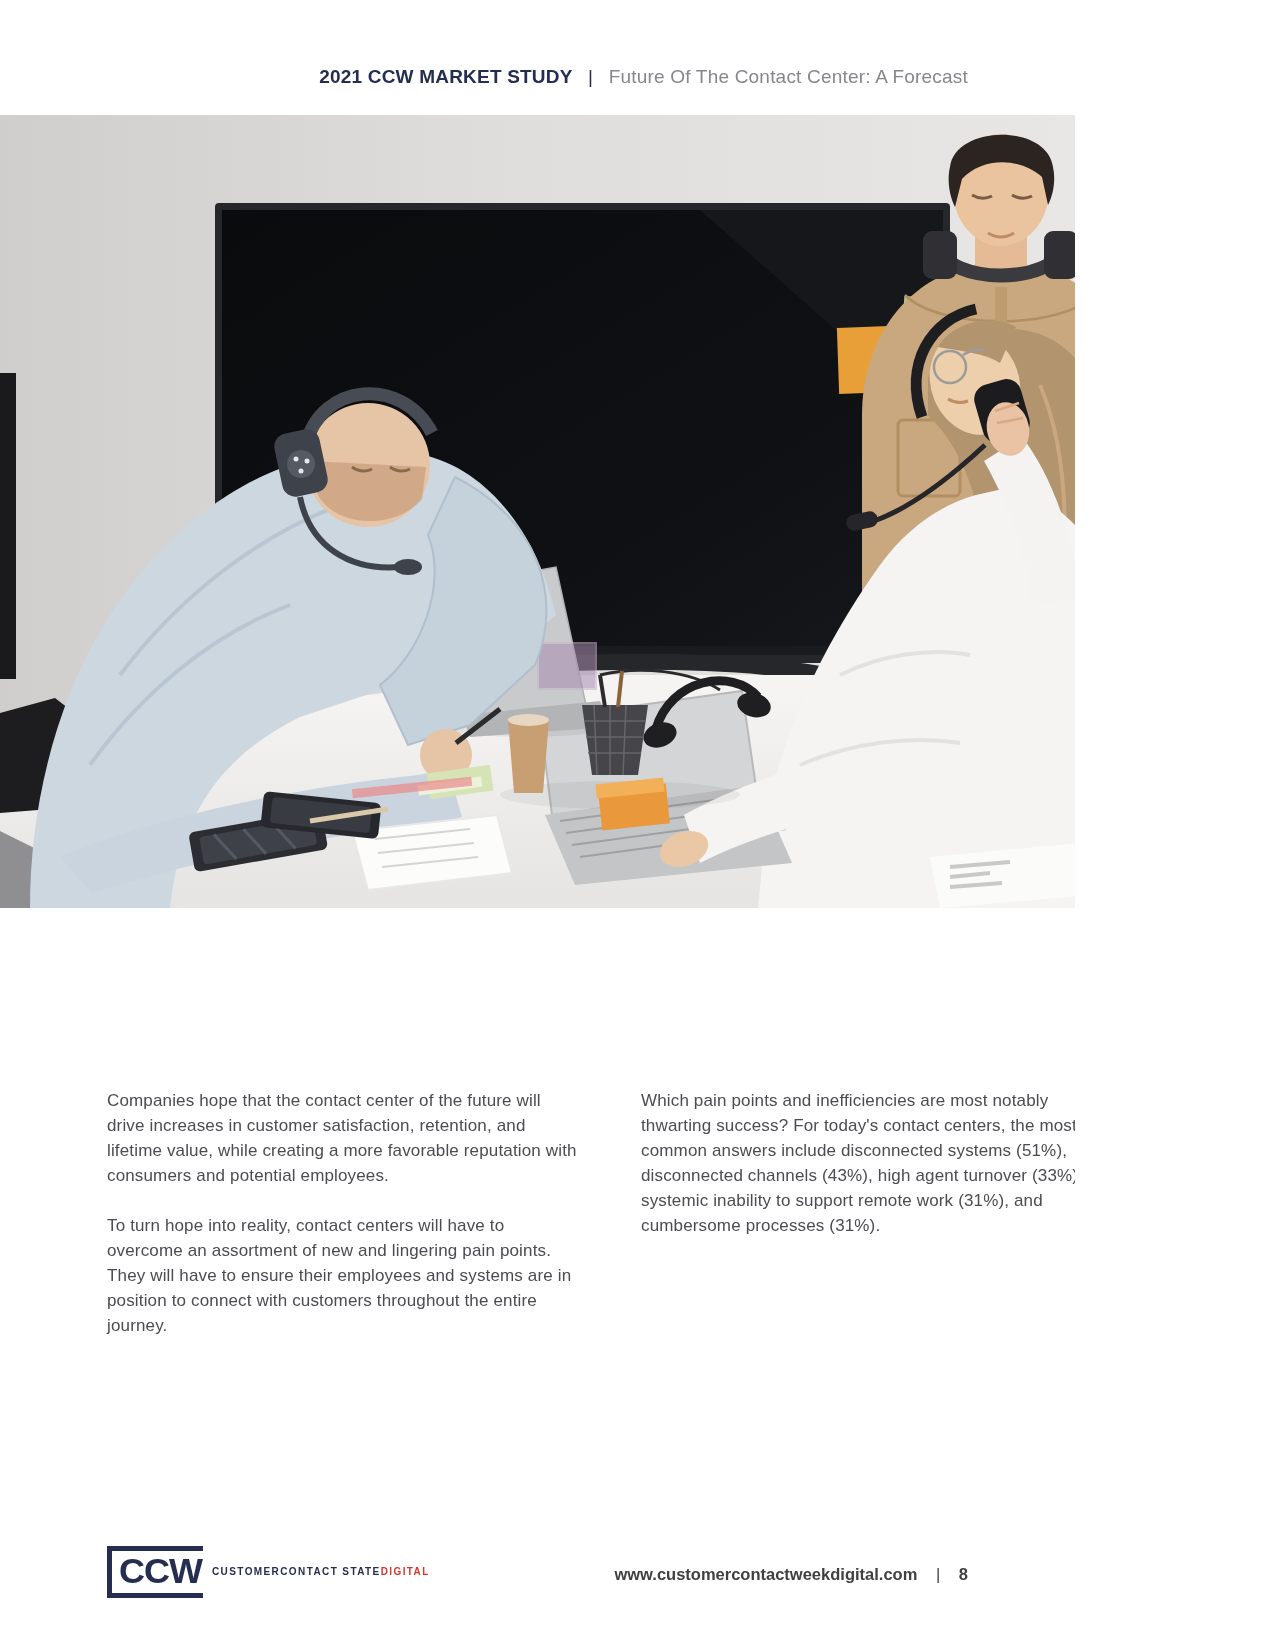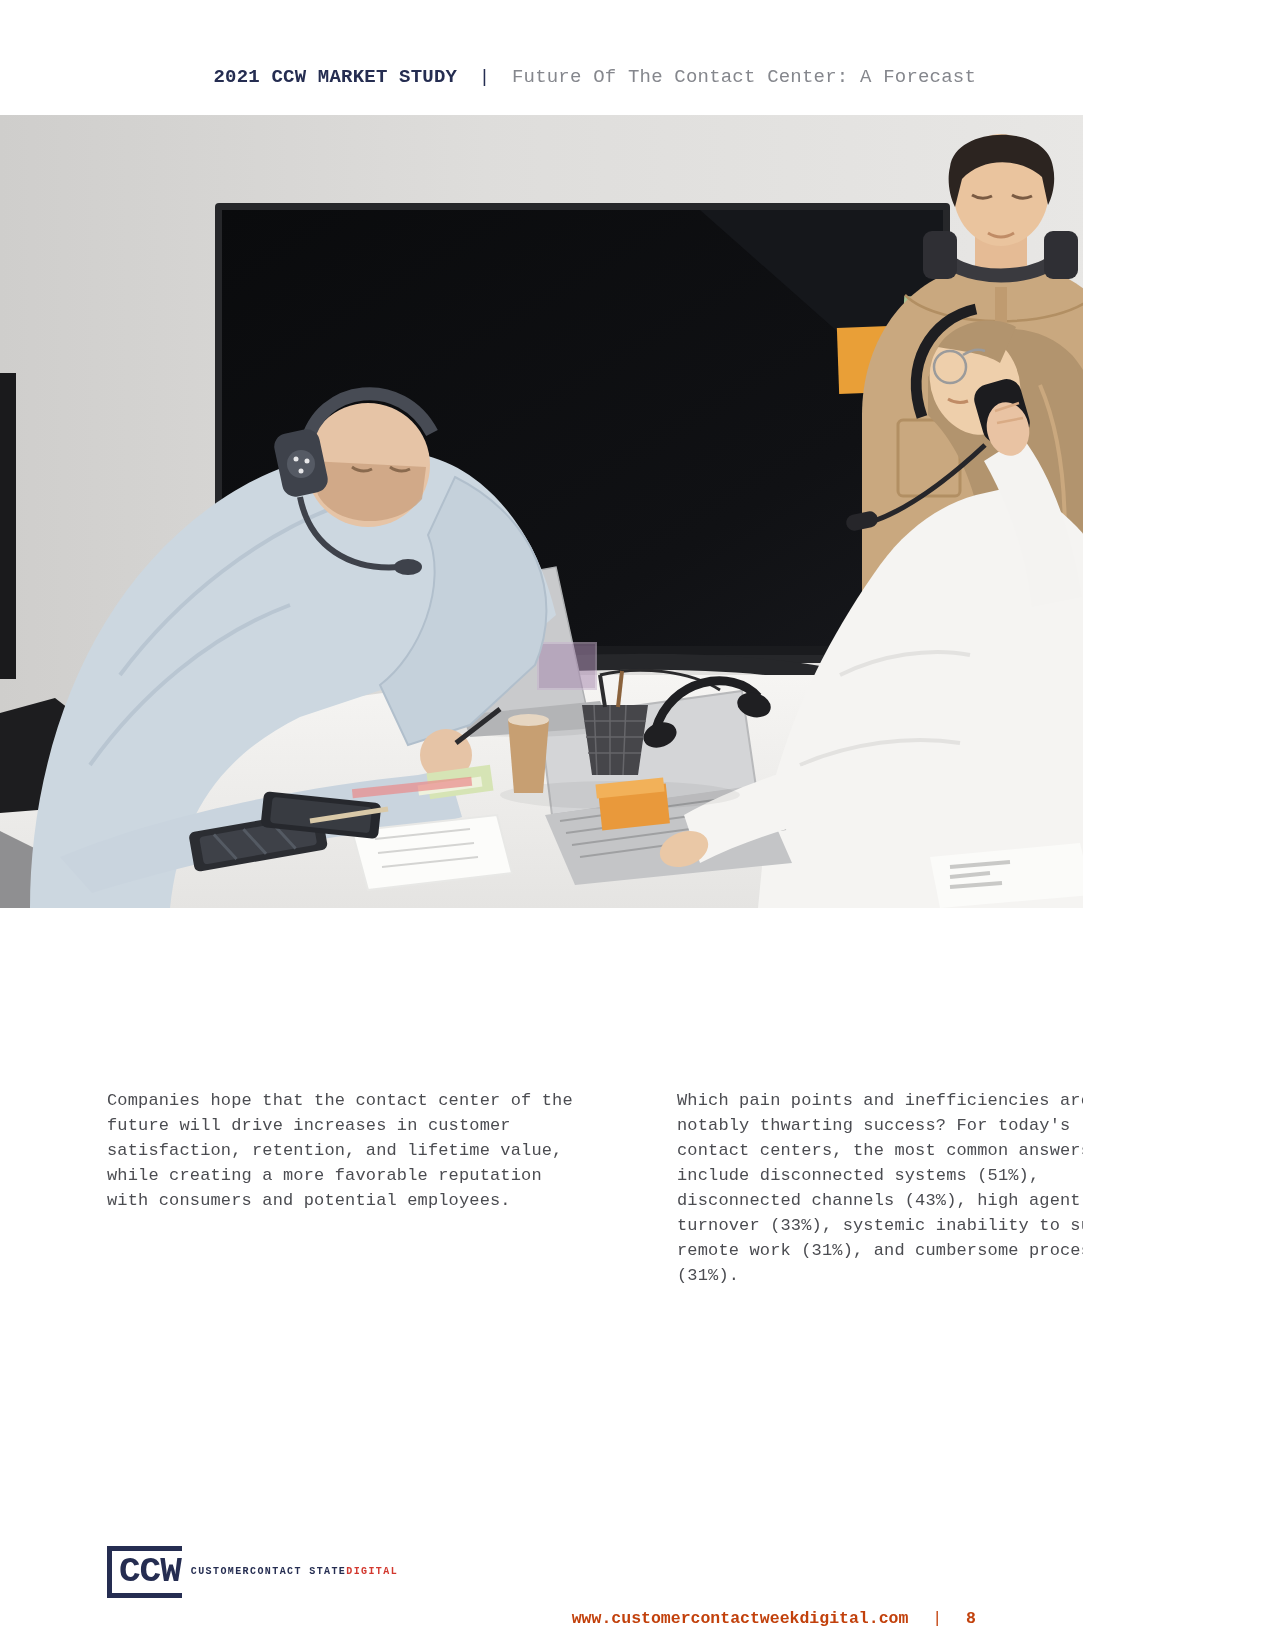--- a/index.html
+++ b/index.html
@@ -1,39 +1,39 @@
 <!DOCTYPE html>
 <html><head>
 <meta charset="utf-8">
 <style>
   html,body{margin:0;padding:0;background:#ffffff;}
   .page{
     position:relative;width:1075px;height:1650px;background:#ffffff;
-    font-family:Liberation Mono, monospace;overflow:hidden;padding-left:8px;
+    font-family:Liberation Sans, sans-serif;overflow:hidden;
   }
   
   .header{
     position:absolute;top:66px;right:107px;font-size:19px;letter-spacing:.2px;
     white-space:nowrap;
   }
   .header .study{font-weight:bold;color:#252d51;}
   .header .sep{color:#252d51;margin:0 10px;font-weight:normal;}
   .header .subtitle{color:#85878d;font-weight:normal;}
   
   .photo{position:absolute;top:115px;left:0;width:1275px;height:793px;}
   .photo svg{display:block;}
   
   .section-title{
     position:absolute;top:980px;left:107px;width:1060px;
     color:#252d51;font-weight:bold;font-size:30px;line-height:40px;letter-spacing:-.2px;
   }
   
   .columns{
     position:absolute;top:1088px;left:107px;
-    display:grid;grid-template-columns:474px 474px;column-gap:96px;
+    display:grid;grid-template-columns:474px 474px;column-gap:60px;
   }
   .columns p{
     margin:0 0 25px 0;color:#4b4c51;font-size:17px;line-height:25px;letter-spacing:.15px;
   }
   
   .footer-logo{position:absolute;left:107px;top:1546px;display:flex;align-items:center;}
   .logo-box{
     border:5px solid #252d51;border-right:none;
     padding:1px 1px 1px 7px;display:flex;align-items:center;height:40px;
   }
@@ -41,23 +41,22 @@
     color:#252d51;font-weight:bold;font-size:36px;letter-spacing:-1px;line-height:1;
     transform:scaleY(.95);
   }
   .logo-text{margin-left:9px;display:flex;flex-direction:row;justify-content:space-between;}
   .logo-text span{
     color:#252d51;font-size:10px;font-weight:bold;letter-spacing:1.4px;line-height:12.5px;
     white-space:nowrap;
   }
   .logo-text .digital{color:#d2382e;}
   .footer-right{
-    position:absolute;top:1565px;right:107px;font-size:16.5px;color:#c2410c;
+    position:absolute;top:1565px;right:107px;font-size:16.5px;color:#404040;
     white-space:nowrap;
-    margin-top:44px;
   }
   .footer-right .url{font-weight:bold;}
   .footer-right .sep{margin:0 14px;font-weight:normal;}
   .footer-right .pagenum{font-weight:bold;}
 </style>
 </head>
 <body>
 
 <div class="page">
 
@@ -233,20 +232,21 @@
         <polygon points="930,742 1080,728 1092,780 940,793" fill="#fbfbf9"></polygon>
         <path d="M950,752 l60,-5 M950,762 l40,-4 M950,772 l52,-4" stroke="#c9c9c7" stroke-width="4" fill="none"></path>
       </g>
     </svg>
   </div>
 
 
   <div class="columns">
     <div class="col">
       <p>Companies hope that the contact center of the future will drive increases in customer satisfaction, retention, and lifetime value, while creating a more favorable reputation with consumers and potential employees.</p>
+      <p>To turn hope into reality, contact centers will have to overcome an assortment of new and lingering pain points. They will have to ensure their employees and systems are in position to connect with customers throughout the entire journey.</p>
     </div>
     <div class="col">
       <p>Which pain points and inefficiencies are most notably thwarting success? For today's contact centers, the most common answers include disconnected systems (51%), disconnected channels (43%), high agent turnover (33%), systemic inability to support remote work (31%), and cumbersome processes (31%).</p>
     </div>
   </div>
 
   <div class="footer-logo">
     <div class="logo-box">
       <span class="ccw">CCW</span>
     </div>

